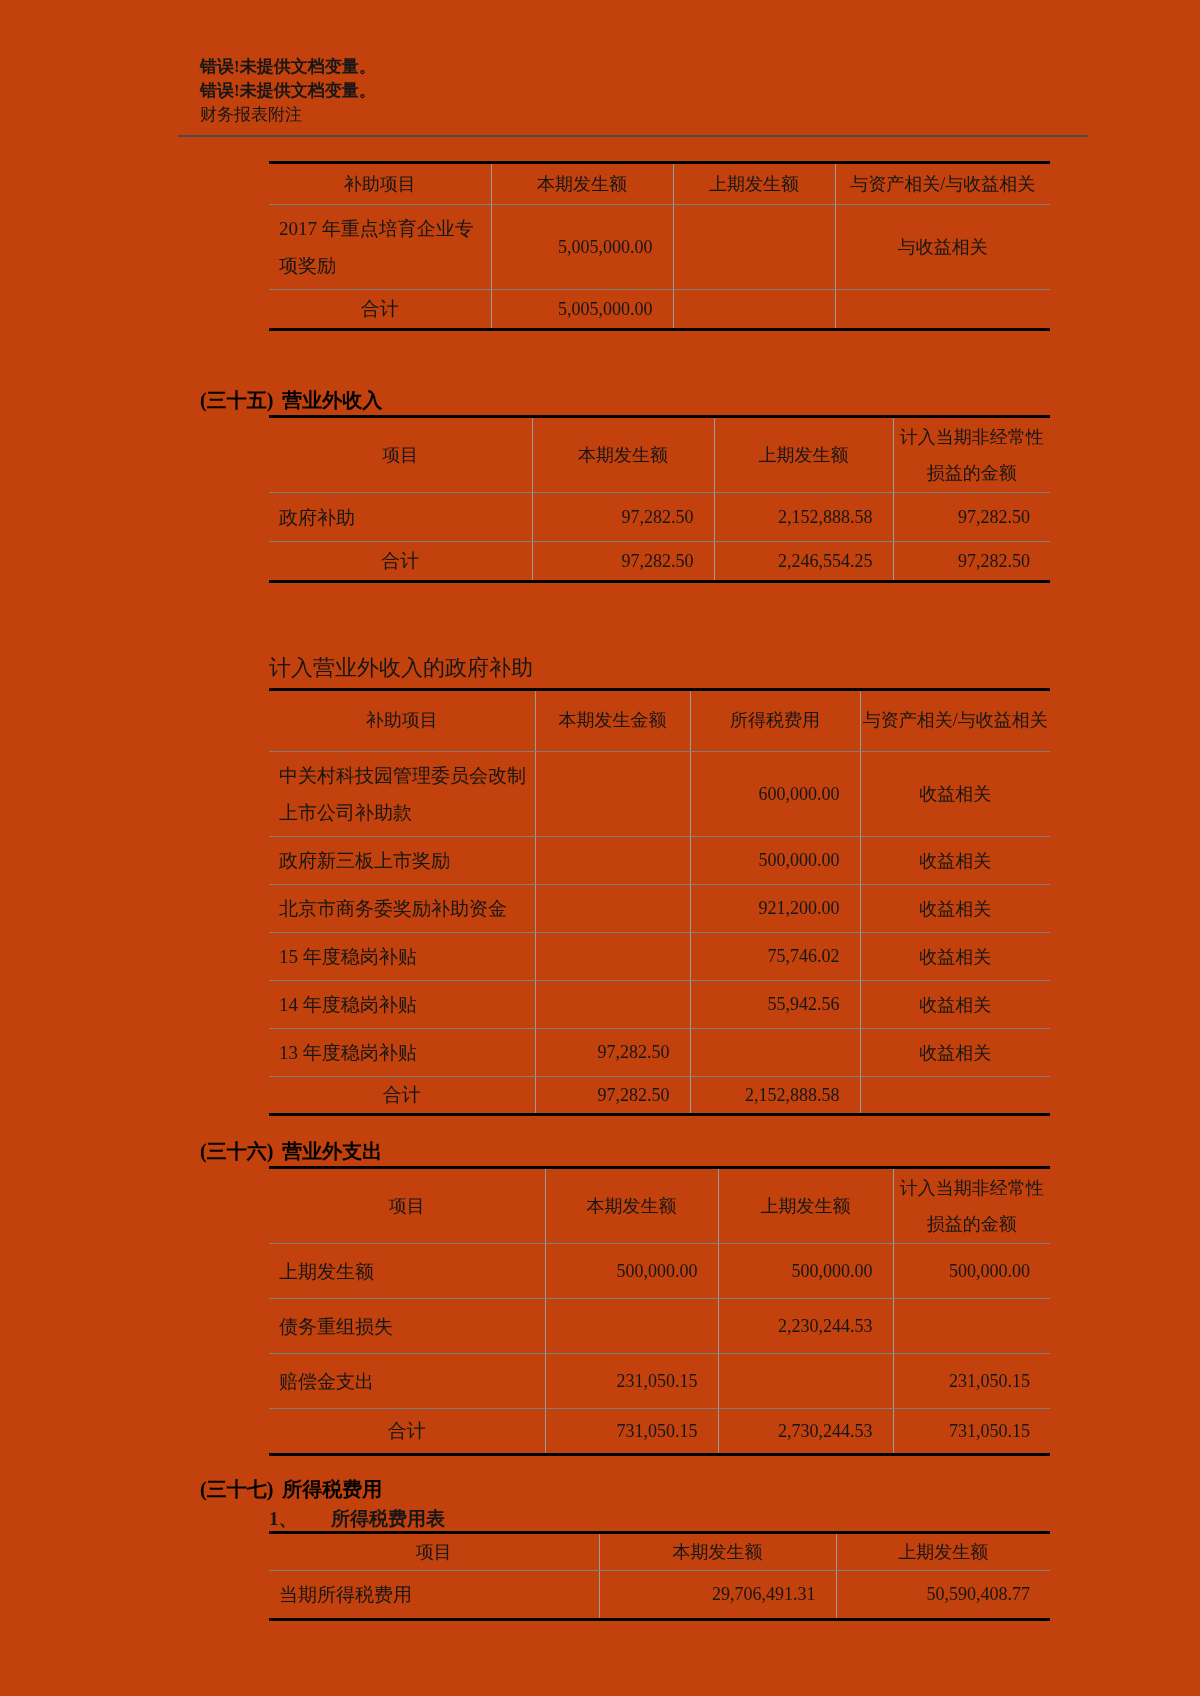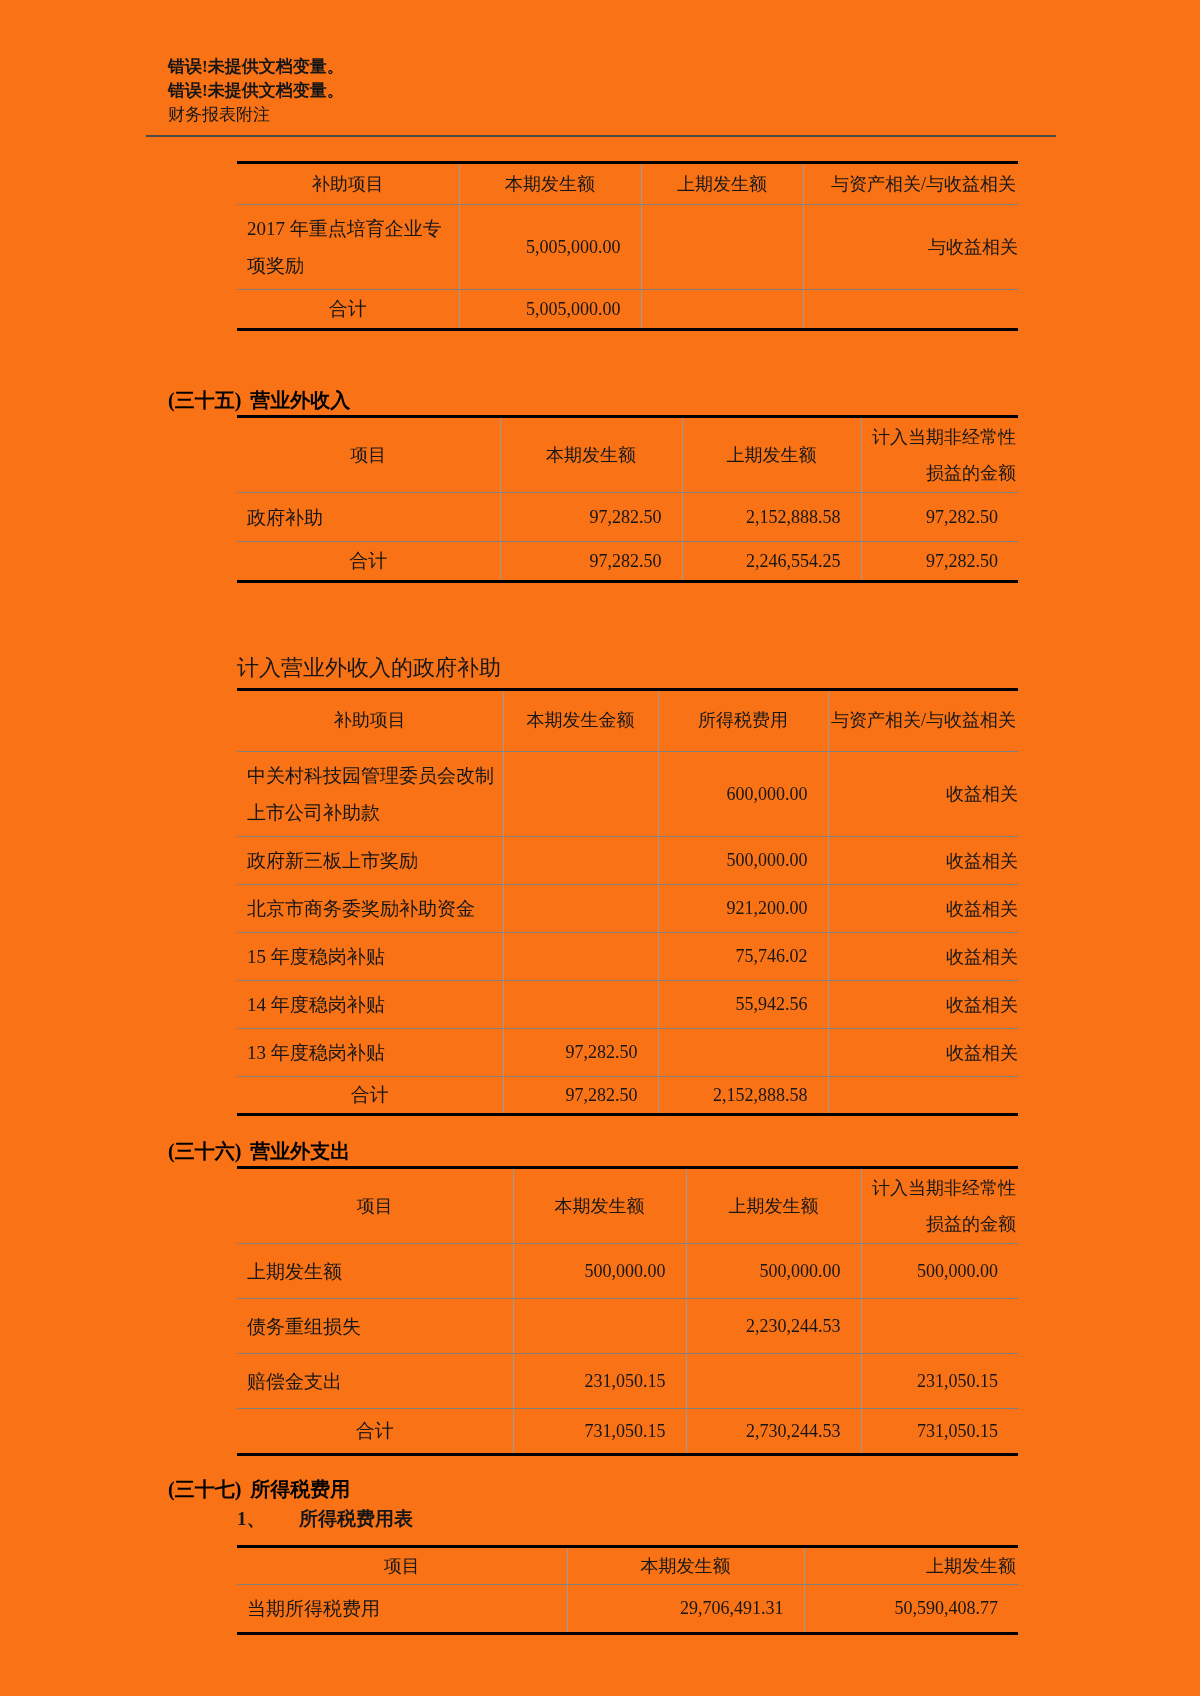--- a/index.html
+++ b/index.html
@@ -1,33 +1,33 @@
 <!DOCTYPE html>
 <html><head>
 <meta charset="utf-8">
 <style>
   html,body { margin:0; padding:0; background:#e8e8e8; }
   .page {
-    width:1200px; height:1696px; background:#f97316; color:#161616;
+    width:1200px; height:1696px; background:#c2410c; color:#161616;
     font-family:"Liberation Serif","DejaVu Serif",serif;
     box-sizing:border-box; padding-top:55px; overflow:hidden;
-    margin:0 auto; position:relative;
+    margin:0 auto; position:relative;padding-left:32px;
   }
   .hdr { margin-left:168px; }
   .hdr-line-bold { font-weight:bold; font-size:17px; line-height:24px; }
   .hdr-line { font-size:17px; line-height:24px; }
   .hdr-rule { margin:8px 0 0 146px; width:910px; height:2px; background:#4c4c4c; }
 
   table { border-collapse:collapse; table-layout:fixed; margin-left:237px;
           border-top:3px solid #000; border-bottom:3px solid #000; }
   th,td { font-weight:normal; padding:0;
           border-top:1px solid #7f7f7f; border-bottom:1px solid #7f7f7f;
           border-left:1px solid #9b9b9b; border-right:1px solid #9b9b9b; }
   th:first-child, td:first-child { border-left:none; }
-  th:last-child,  td:last-child  { border-right:none;text-align:right; }
+  th:last-child,  td:last-child  { border-right:none; }
   th { font-size:18px; line-height:2; vertical-align:middle; text-align:center; padding:0 2px; }
   td { font-size:18px; vertical-align:middle; }
 
   .lab { text-align:left; padding:5px 8px 5px 10px; font-size:19px; line-height:1.95; }
   .num { text-align:right; padding-right:20px; }
   .ctr { text-align:center; }
   .tot { text-align:center; font-size:19px; }
 
   tr.rh36 > * { height:36px; }
   tr.rh38 > * { height:38px; }
@@ -37,21 +37,21 @@
   tr.rh72 > * { height:72px; }
   tr.rh74 > * { height:74px;margin-left:8px; }
   .t3 th { line-height:1.65; }
 
   .sec { margin:56px 0 0 168px; font-size:20px; font-weight:bold; line-height:26px; color:#000; }
   .sec .sec-num { margin-right:9px; }
   .sec-35 { margin-top:56px; } .sec-36 { margin-top:22px; } .sec-37 { margin-top:20px; }
   .t1 { margin-top:24px; } .t2 { margin-top:2px; } .t3 { margin-top:7px; }
   .t4 { margin-top:2px; } .t5 { margin-top:0; }
   .cap { margin:72px 0 7px 237px; font-size:22px; line-height:26px; }
-  .sub { margin:5px 0 14px 237px; font-size:19px; font-weight:bold; line-height:24px; }
+  .sub { margin:5px 0 0 237px; font-size:19px; font-weight:bold; line-height:24px; }
   .sub .sub-num { display:inline-block; width:62px; }
 </style>
 </head>
 <body>
 
 <div class="page">
 
   <div class="hdr">
     <div class="hdr-line-bold">错误!未提供文档变量。</div>
     <div class="hdr-line-bold">错误!未提供文档变量。</div>

